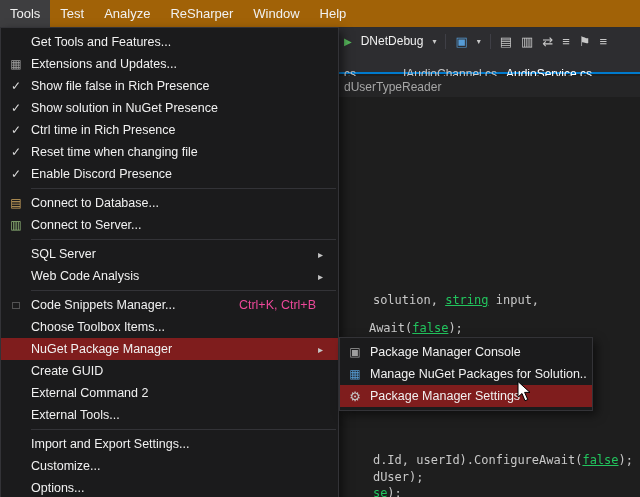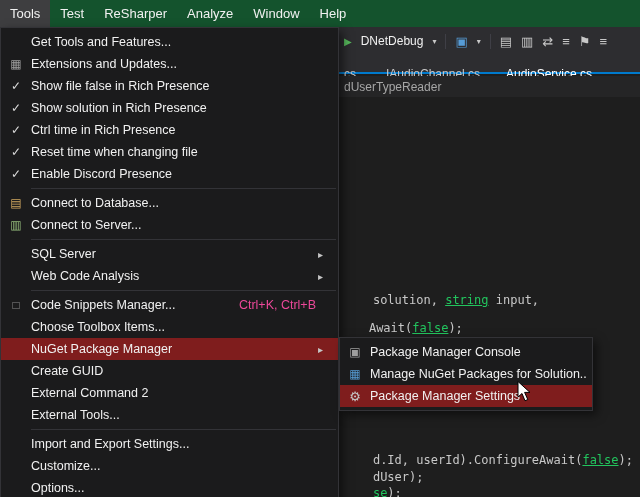--- a/index.html
+++ b/index.html
@@ -1,21 +1,21 @@
 <!DOCTYPE html>
 <html><head>
 <meta charset="utf-8">
 <style>
   * { margin:0; padding:0; box-sizing:border-box; }
   html,body { background:#1e1e1e; }
   .screen{ position:relative; width:640px; height:497px; background:#1e1e1e; overflow:hidden;
            font-family:"Liberation Sans", sans-serif; color:#f1f1f1; cursor:default; }
 
   
-  .menubar{ position:absolute; left:0; top:0; right:0; height:27px; background:#14532d;
+  .menubar{ position:absolute; left:0; top:0; right:0; height:27px; background:#a16207;
             display:flex; align-items:stretch; font-size:13px; z-index:5; }
   .mb-item{ display:flex; align-items:center; padding:0 10px; color:#f1f1f1; }
   .mb-item.open{ background:#3e3e40; }
 
   
   .toolbar{ position:absolute; left:0; top:27px; right:0; height:28px; background:#2d2d30; z-index:1; }
   .tb-inner{ position:absolute; left:344px; top:0; right:0; height:100%;
              display:flex; align-items:center; gap:9px; white-space:nowrap; }
   .tb-play{ color:#57b85c; font-size:10px; }
   .tb-label{ font-size:12px; color:#f1f1f1; }
@@ -70,22 +70,22 @@
   .cursor{ position:absolute; left:517px; top:381px; z-index:30; pointer-events:none; }
 </style>
 </head>
 <body>
 
 <div class="screen">
 
   <div class="menubar">
     <div class="mb-item open">Tools</div>
     <div class="mb-item">Test</div>
+    <div class="mb-item">Analyze</div>
     <div class="mb-item">ReSharper</div>
-    <div class="mb-item">Analyze</div>
     <div class="mb-item">Window</div>
     <div class="mb-item">Help</div>
   </div>
 
   <div class="toolbar">
     <div class="tb-inner">
       <span class="tb-play">▶</span>
       <span class="tb-label">DNetDebug</span>
       <span class="tb-dd">▾</span>
       <span class="tb-sep"></span>
@@ -96,21 +96,21 @@
       <span class="tb-ico">▥</span>
       <span class="tb-ico">⇄</span>
       <span class="tb-ico">≡</span>
       <span class="tb-ico">⚑</span>
       <span class="tb-ico">≡</span>
     </div>
   </div>
 
   <div class="tabstrip">
     <span class="tab" style="left:344px">cs</span>
-    <span class="tab" style="left:386px">IAudioChannel.cs</span>
+    <span class="tab" style="left:403px">IAudioChannel.cs</span>
     <span class="tab active" style="left:506px">AudioService.cs</span>
   </div>
 
   <div class="navbar">
     <span class="nav-text">dUserTypeReader</span>
   </div>
 
   <div class="code-line" style="left:344px; top:279px;">
     <span class="tok-fg">solution, </span><span class="tok-kw">string</span><span class="tok-fg"> input,</span>
   </div>
@@ -139,21 +139,21 @@
       <span class="mi-label">Extensions and Updates...</span>
     </div>
 
     <div class="menu-item">
       <span class="mi-gutter">✓</span>
       <span class="mi-label">Show file false in Rich Presence</span>
     </div>
 
     <div class="menu-item">
       <span class="mi-gutter">✓</span>
-      <span class="mi-label">Show solution in Rich Presence</span>
+      <span class="mi-label">Show solution in NuGet Presence</span>
     </div>
 
     <div class="menu-item">
       <span class="mi-gutter">✓</span>
       <span class="mi-label">Ctrl time in Rich Presence</span>
     </div>
 
     <div class="menu-item">
       <span class="mi-gutter">✓</span>
       <span class="mi-label">Reset time when changing file</span>

